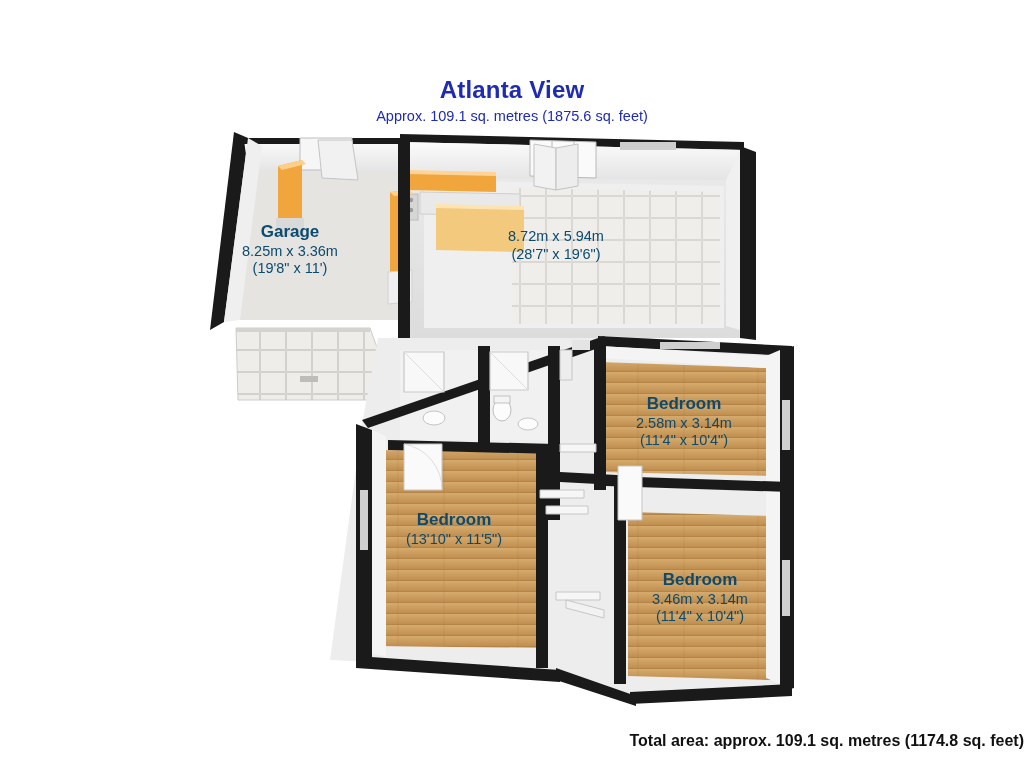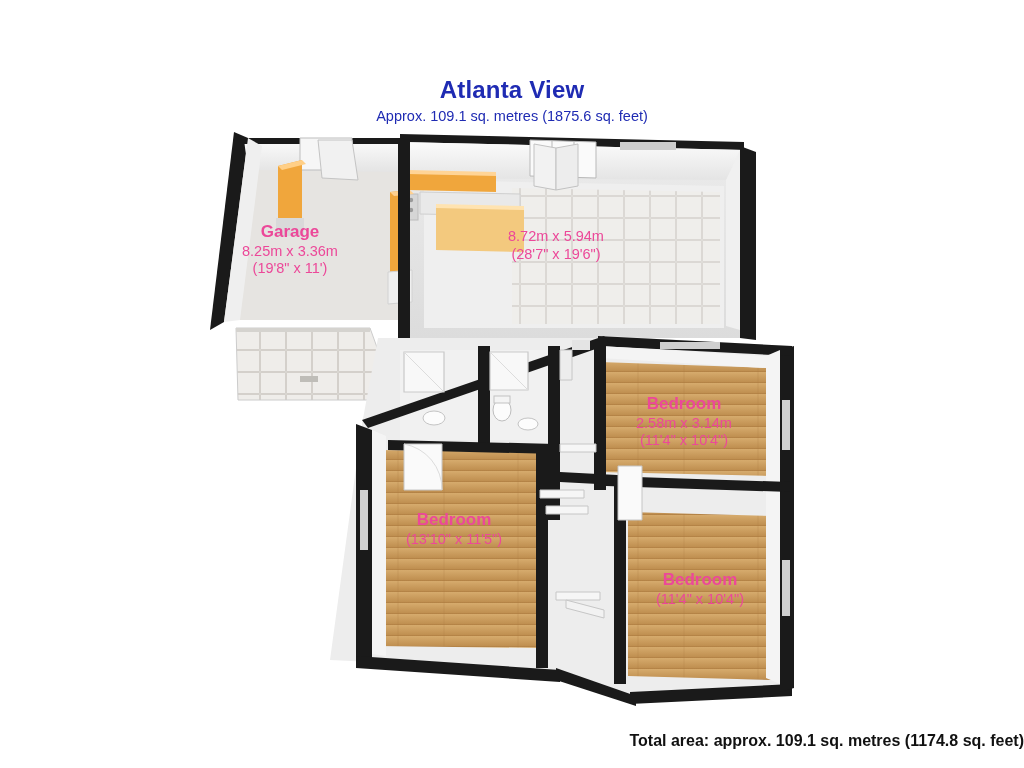--- a/index.html
+++ b/index.html
@@ -56,21 +56,21 @@
     position: absolute;
     left: 0;
     top: 0;
     width: 1024px;
     height: 768px;
   }
   
   .room-label {
     position: absolute;
     text-align: center;
-    color: #ec4899;
+    color: #0c4a6e;
     line-height: 1.22;
     pointer-events: none;
   }
   .room-label .rm-name {
     display: block;
     font-weight: bold;
     font-size: 17px;
     white-space: nowrap;
   }
   .room-label.big .rm-name {
@@ -281,17 +281,18 @@
     <span class="rm-dim2">(11'4" x 10'4")</span>
   </div>
 
   <div class="room-label" style="left:348px; top:490px; width:212px;">
     <span class="rm-name">Bedroom</span>
     <span class="rm-dim2">(13'10" x 11'5")</span>
   </div>
 
   <div class="room-label" style="left:594px; top:550px; width:212px;">
     <span class="rm-name">Bedroom</span>
+    <span class="rm-dim">3.46m x 3.14m</span>
     <span class="rm-dim2">(11'4" x 10'4")</span>
   </div>
 
   <div class="footer">Total area: approx. 109.1 sq. metres (1174.8 sq. feet)</div>
 </div>
 
 </body></html>

